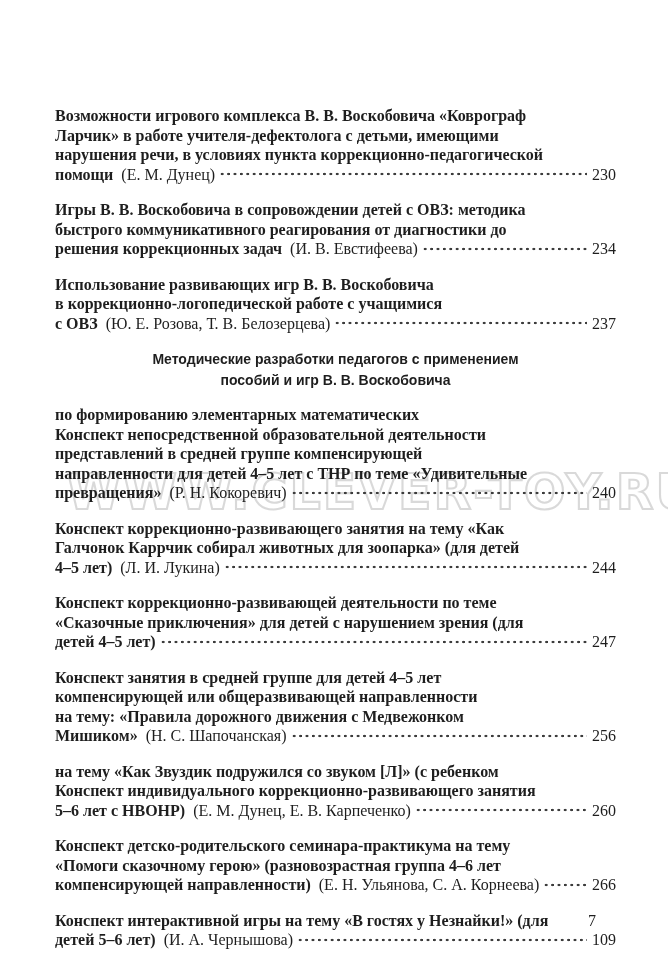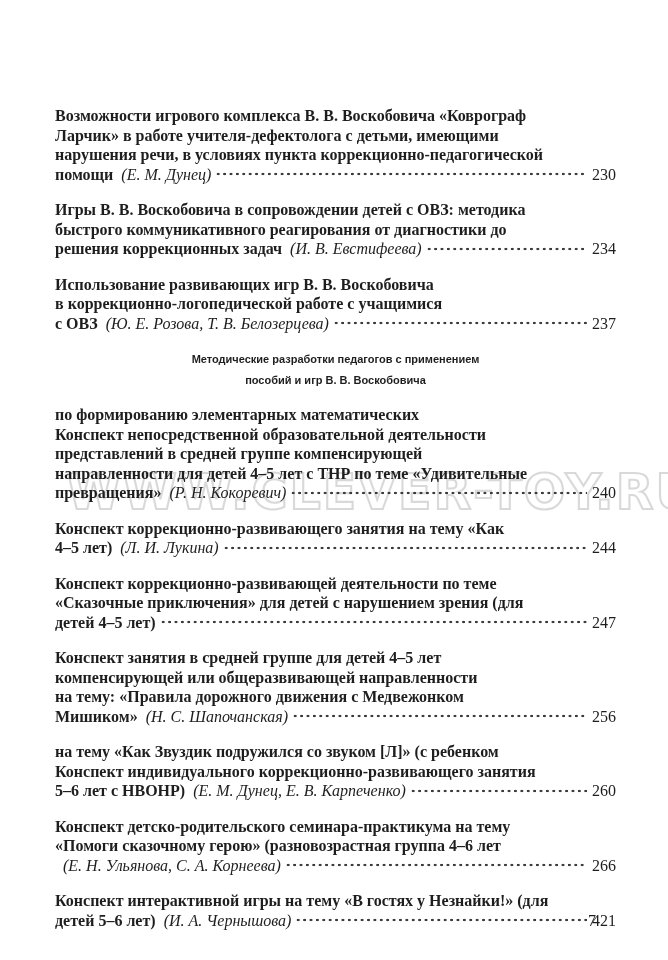--- a/index.html
+++ b/index.html
@@ -44,21 +44,20 @@
   }
   .title-line { white-space: nowrap; }
   .entry-last {
     display: flex;
     align-items: center;
     flex-wrap: nowrap;
   }
   .entry-last span { white-space: pre; }
   .last-title { font-weight: 700; flex: 0 0 auto; }
   .authors {
-    font-style: italic;
     font-weight: 400;
     padding-left: 8px;
     flex: 0 0 auto;
   }
   .dots {
     flex: 1 1 auto;
     min-width: 10px;
     height: 4px;
     margin: 0 2px 0 3px;
     background-image: radial-gradient(circle, #3c3c3c 1.15px, rgba(0,0,0,0) 1.55px);
@@ -67,21 +66,21 @@
     background-position: 1px 100%;
   }
   .pg {
     font-weight: 400;
     padding-left: 3px;
     flex: 0 0 auto;
   }
   .section-heading {
     font-family: "Liberation Sans", sans-serif;
     font-weight: 700;
-    font-size: 11px;
+    font-size: 14px;
     line-height: 21px;
     text-align: center;
     margin: 12px 0 14px 0;
   }
   .footer-page-number {
     position: absolute;
     top: 912px;
     right: 72px;
     z-index: 1;
     font-size: 16px;
@@ -153,20 +152,21 @@
     <div class="entry-last">
       <span class="last-title">превращения»</span>
       <span class="authors">(Р. Н. Кокоревич)</span>
       <span class="dots"></span>
       <span class="pg">240</span>
     </div>
   </div>
         <div class="entry">
     <div>
             <div class="title-line">Конспект коррекционно-развивающего занятия на тему «Как</div>
+            <div class="title-line">Галчонок Каррчик собирал животных для зоопарка» (для детей</div>
           </div>
     <div class="entry-last">
       <span class="last-title">4–5 лет)</span>
       <span class="authors">(Л. И. Лукина)</span>
       <span class="dots"></span>
       <span class="pg">244</span>
     </div>
   </div>
         <div class="entry">
     <div>
@@ -203,34 +203,35 @@
       <span class="dots"></span>
       <span class="pg">260</span>
     </div>
   </div>
         <div class="entry">
     <div>
             <div class="title-line">Конспект детско-родительского семинара-практикума на тему</div>
             <div class="title-line">«Помоги сказочному герою» (разновозрастная группа 4–6 лет</div>
           </div>
     <div class="entry-last">
+      <span class="last-title">компенсирующей направленности)</span>
       <span class="authors">(Е. Н. Ульянова, С. А. Корнеева)</span>
       <span class="dots"></span>
       <span class="pg">266</span>
     </div>
   </div>
         <div class="entry">
     <div>
             <div class="title-line">Конспект интерактивной игры на тему «В гостях у Незнайки!» (для</div>
           </div>
     <div class="entry-last">
       <span class="last-title">детей 5–6 лет)</span>
       <span class="authors">(И. А. Чернышова)</span>
       <span class="dots"></span>
-      <span class="pg">421</span>
+      <span class="pg">109</span>
     </div>
   </div>
       </div>
 
   </div>
 
   <div class="footer-page-number">7</div>
 
 </div>
 

